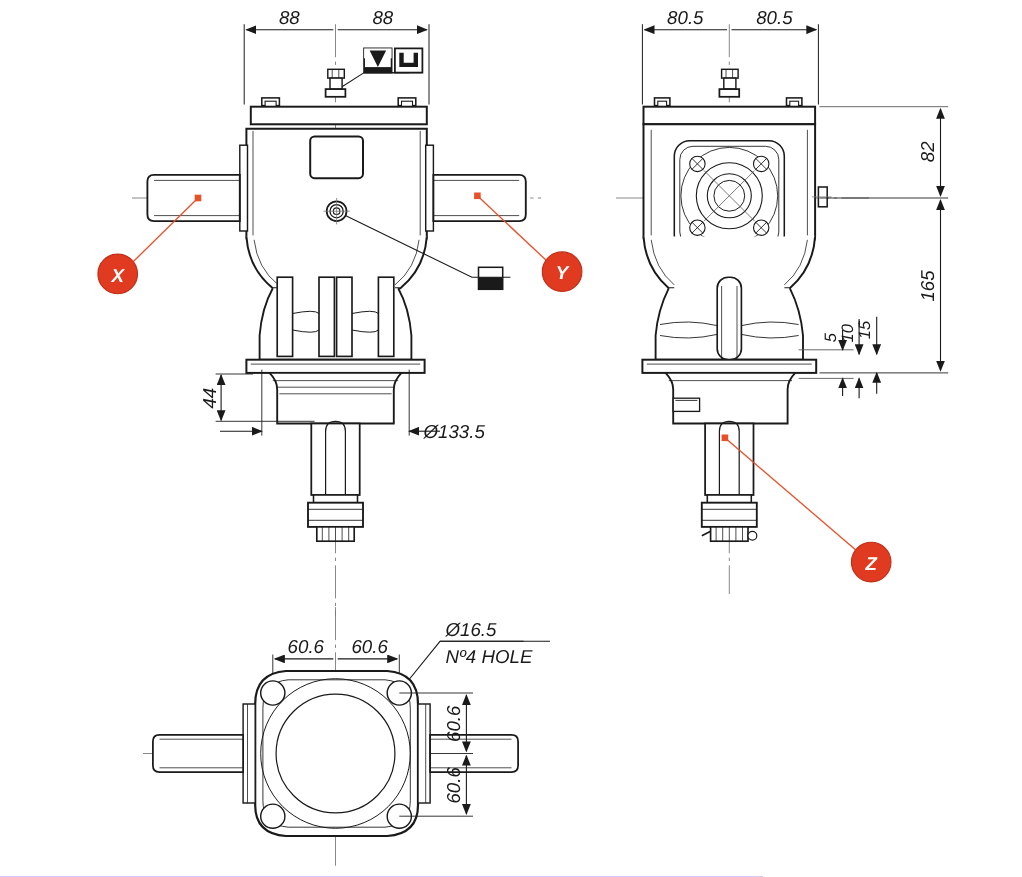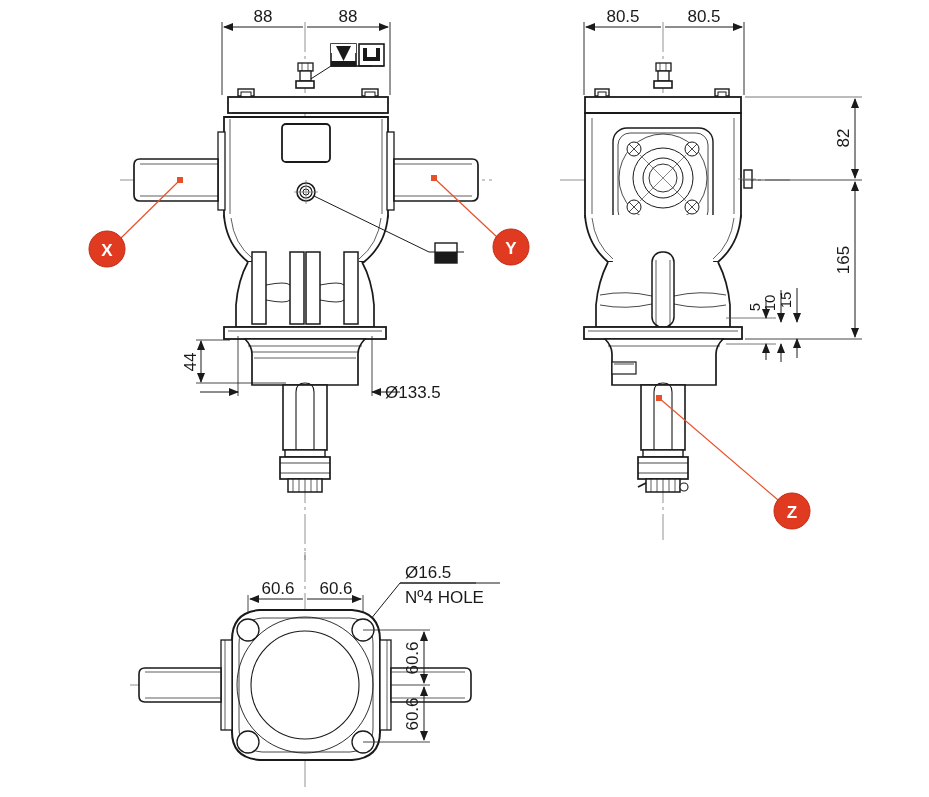--- a/index.html
+++ b/index.html
@@ -1,19 +1,19 @@
 <!DOCTYPE html>
 <html><head>
 <meta charset="utf-8">
 <title>Gearbox Technical Drawing</title>
 <style>
   html,body{margin:0;padding:0;background:#fff;}
   body{width:929px;height:797px;overflow:hidden;
        font-family:"Liberation Sans", sans-serif;}
-  #sheet{position:relative;width:929px;height:797px;background:#8b5cf6;}
+  #sheet{position:relative;width:929px;height:797px;background:#8b5cf6;font-style:italic;}
   svg{display:block;}
   .dimtxt{font-family:"Liberation Sans",sans-serif;font-size:17px;fill:#1a1a1a;}
   .dimtxt-sm{font-family:"Liberation Sans",sans-serif;font-size:15px;fill:#1a1a1a;}
   .badge-letter{font-family:"Liberation Sans",sans-serif;font-size:17px;
                 font-weight:bold;fill:#ffffff;}
 </style>
 </head>
 <body>
 
 <div id="sheet">

